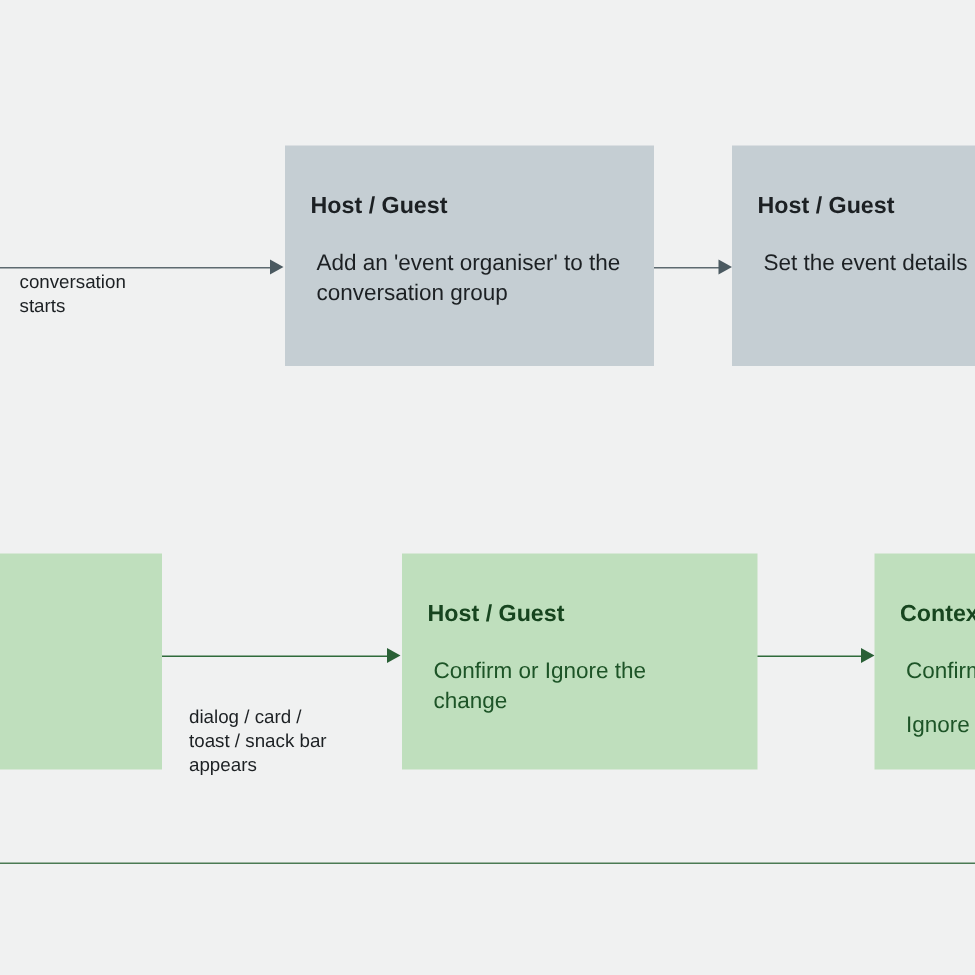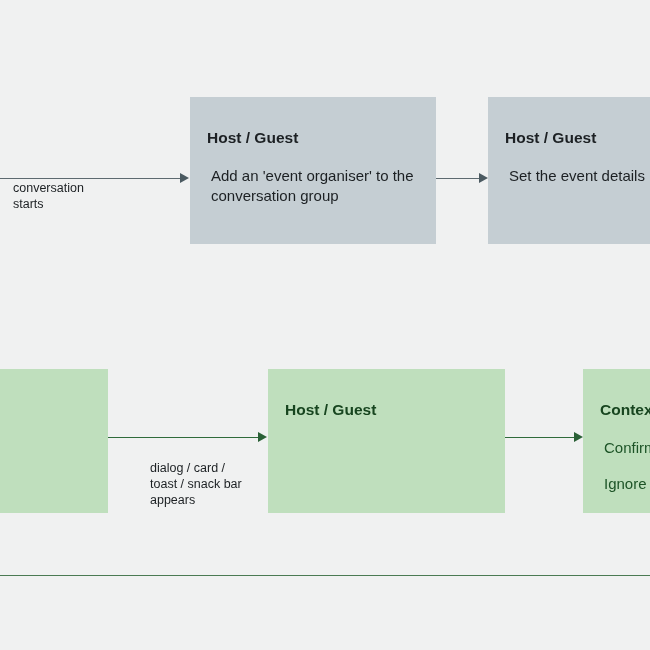--- a/index.html
+++ b/index.html
@@ -91,21 +91,21 @@
 
   
   .edge-label {
     position: absolute;
     font-size: 12.5px;
     line-height: 1.28;
     color: #1c2023;
     white-space: pre-line;
   }
   #label-start  { left: 13px;  top: 180px; }
-  #label-dialog { left: 126px; top: 460px; margin-left: 24px; }
+  #label-dialog { left: 126px; top: 470px; }
 
   
   #lane-divider {
     position: absolute;
     left: 0;
     top: 575px;
     width: 650px;
     height: 0;
     border-top: 1.4px solid #4a7a53;
   }
@@ -140,20 +140,21 @@
   </div>
 
   <div class="connector greenline" id="conn-bottom-1"></div>
   <div class="arrowhead greenhead" id="head-bottom-1"></div>
   <div class="edge-label" id="label-dialog">dialog / card /
 toast / snack bar
 appears</div>
 
   <div class="node green" id="node-confirm">
     <p class="node-title">Host / Guest</p>
+    <p class="node-body">Confirm or Ignore the change</p>
   </div>
 
   <div class="connector greenline" id="conn-bottom-2"></div>
   <div class="arrowhead greenhead" id="head-bottom-2"></div>
 
   <div class="node green" id="node-ce-confirm">
     <p class="node-title">Contex</p>
     <p class="node-body">Confirm
 state</p>
     <p class="node-body">Ignore

